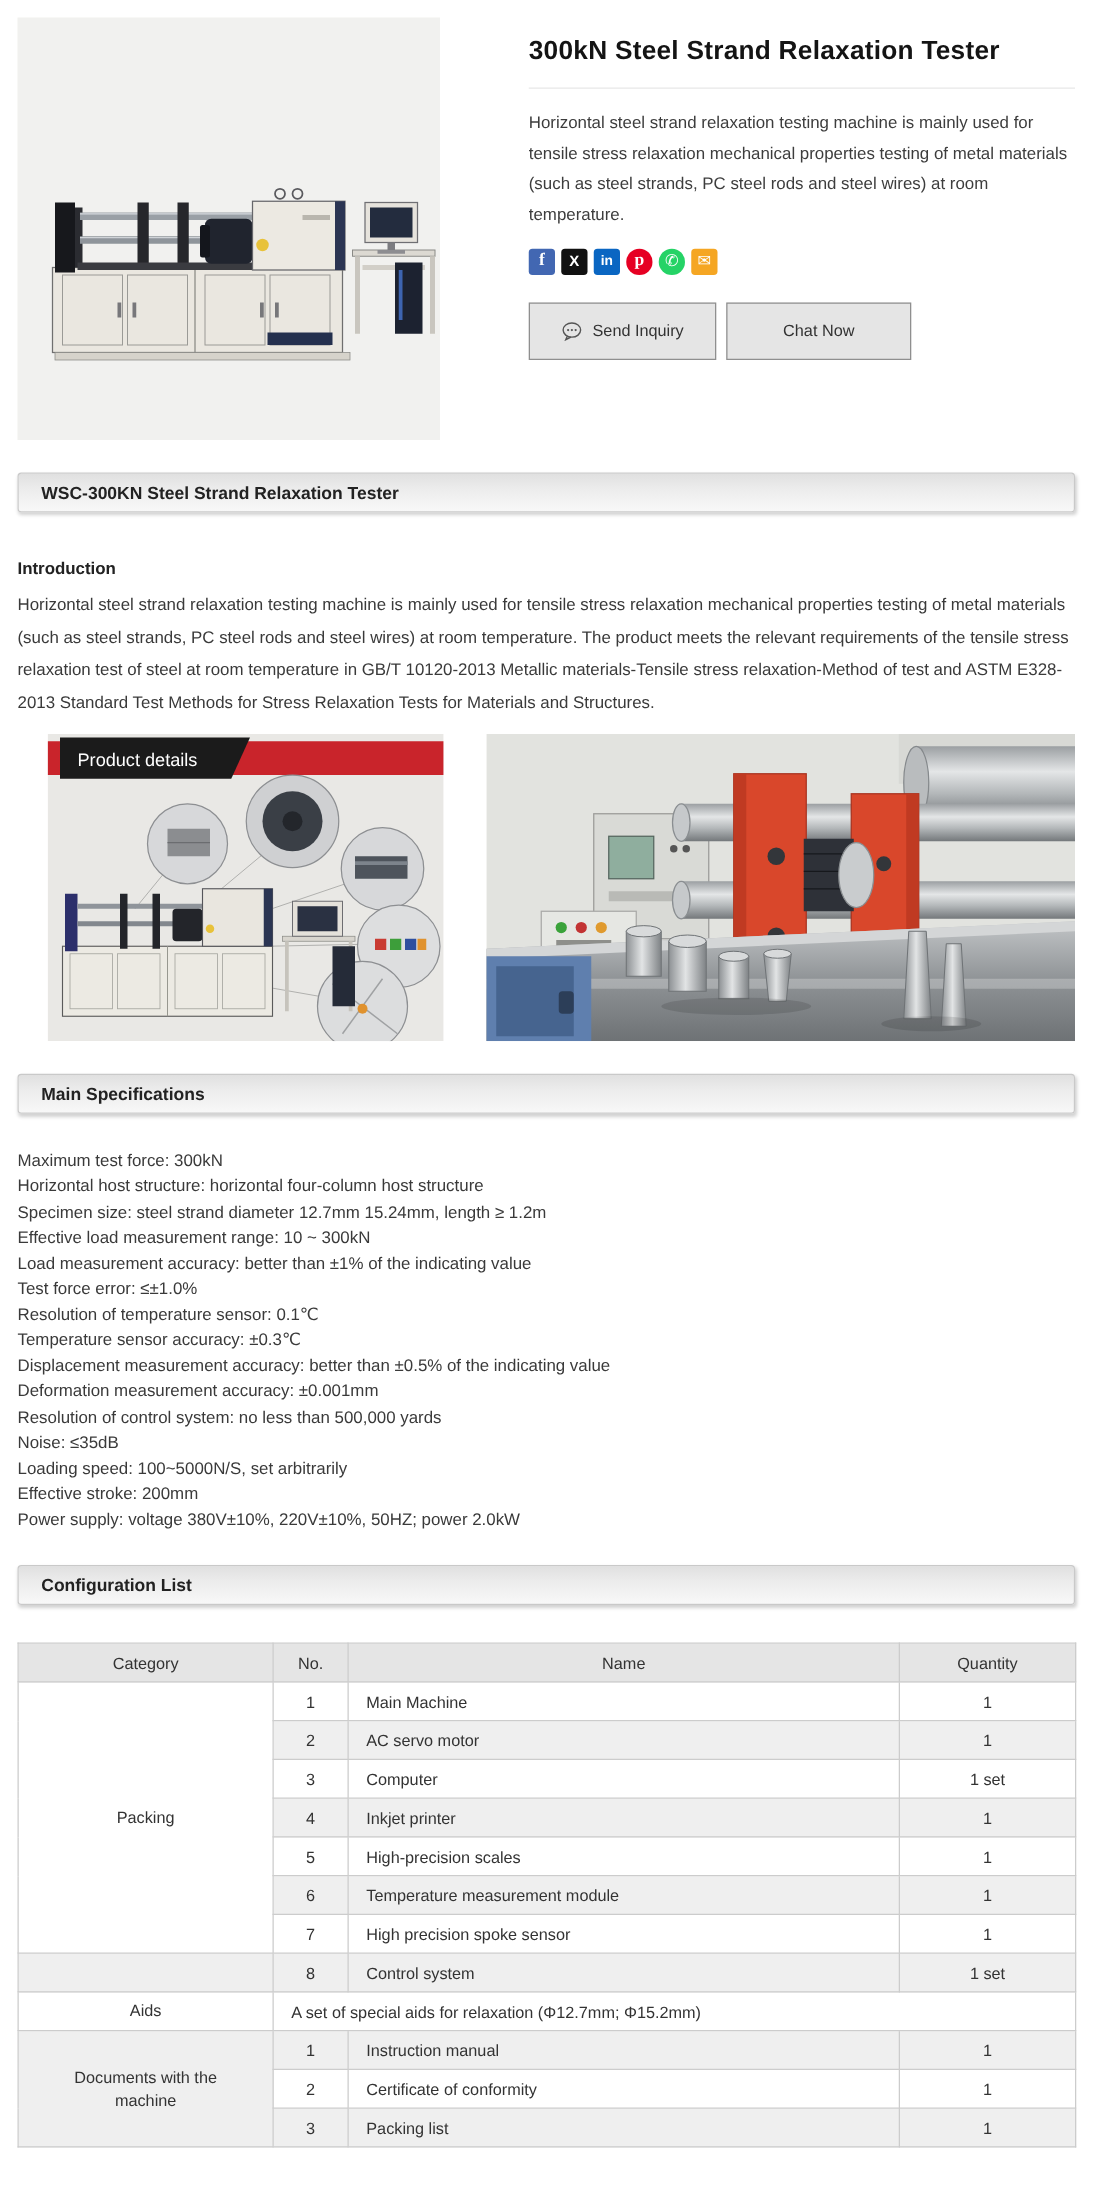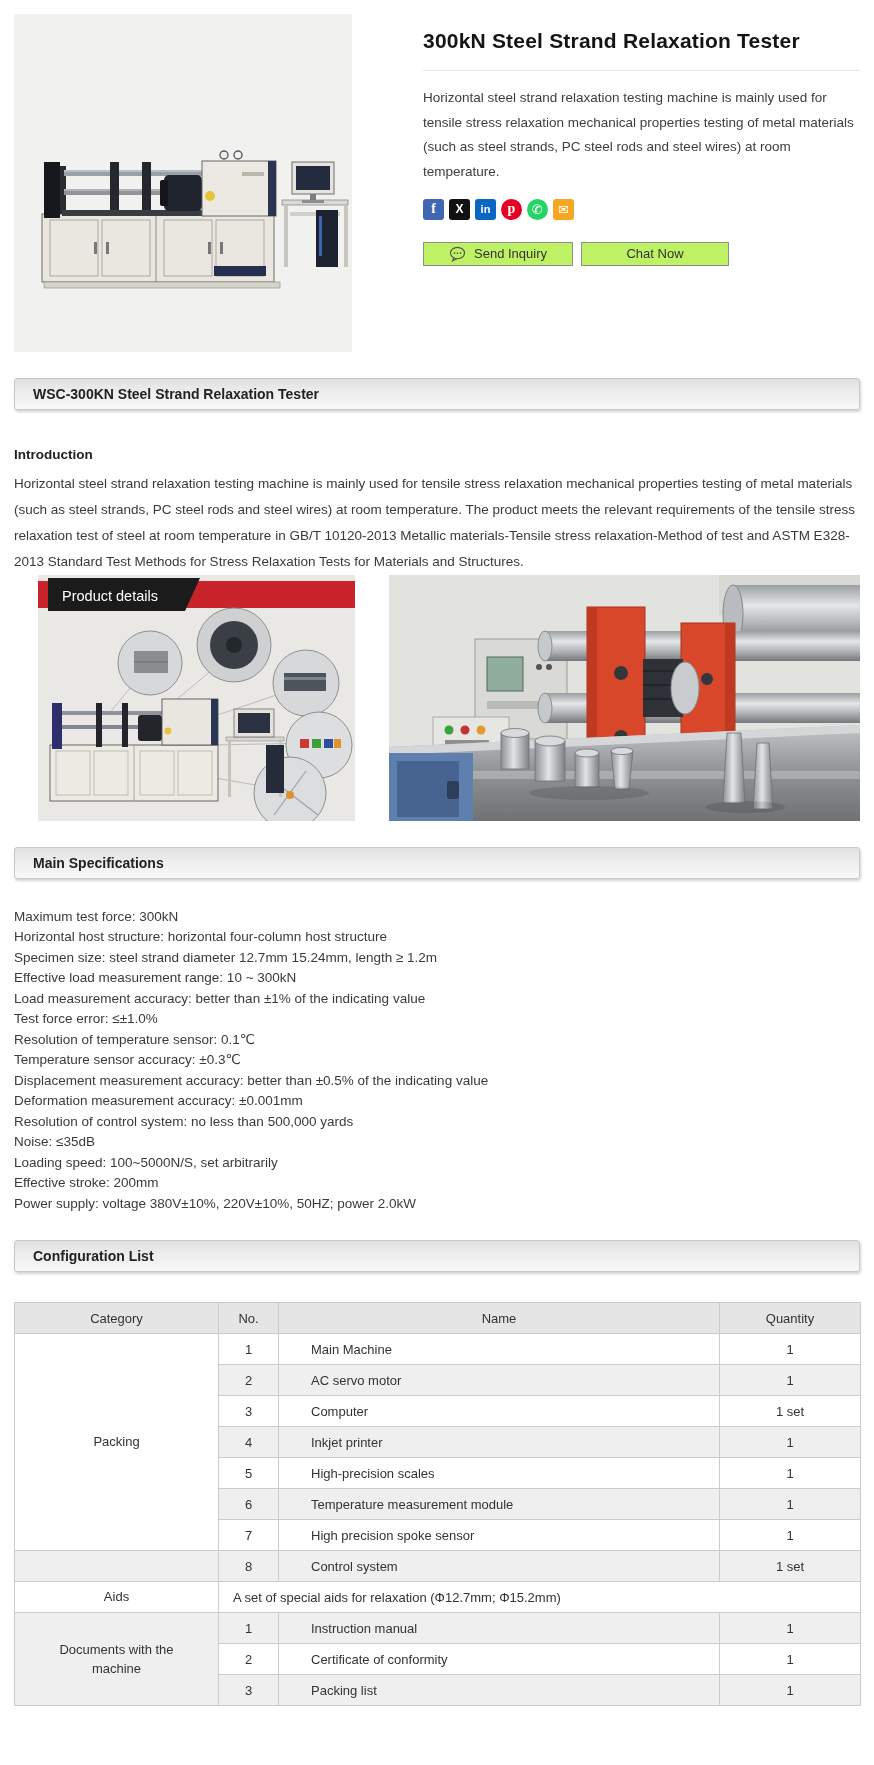--- a/index.html
+++ b/index.html
@@ -17,55 +17,55 @@
   .share-ic{width:21px;height:21px;display:flex;align-items:center;justify-content:center;
             color:#fff;font-weight:bold;font-size:12px;cursor:pointer;}
   .share-ic.square{border-radius:3px;}
   .share-ic.circle{border-radius:50%;}
   [data-name="facebook-icon"]{font-size:14px;font-family:"Liberation Serif",serif;}
   [data-name="linkedin-icon"]{font-size:11px;letter-spacing:0;}
   [data-name="pinterest-icon"]{font-size:14px;font-family:"Liberation Serif",serif;}
   [data-name="x-icon"]{font-size:12px;}
   [data-name="whatsapp-icon"],[data-name="email-icon"]{font-size:13px;font-weight:normal;}
   .btn-row{display:flex;gap:8px;margin-top:22px;}
-  .btn{height:24px;background:#bef264;border:1px solid #8f8f8f;font-size:13px;color:#333;
+  .btn{height:46px;background:#e5e5e5;border:1px solid #8f8f8f;font-size:13px;color:#333;
        display:flex;align-items:center;justify-content:center;gap:8px;cursor:pointer;
        font-family:inherit;border-radius:0;}
   .btn.inquiry{width:150px;}
   .btn.chat{width:148px;}
 
   
   .section-bar{margin-top:18px;height:38px;background:#ececec;display:flex;align-items:center;
                padding:0 22px;justify-content:space-between;cursor:pointer;}
   .section-bar .lbl{font-size:15px;font-weight:700;color:#222;}
 
   
   .content{padding:0 14px;}
   .grad-bar{margin-top:26px;height:30px;line-height:30px;padding-left:18px;
             background:linear-gradient(180deg,#e0e0e0 0%,#ececec 40%,#f8f8f8 100%);
             border:1px solid #c9c9c9;border-radius:3px;
             box-shadow:1px 2px 3px rgba(0,0,0,.18);
             font-size:14px;font-weight:700;color:#222;}
   .intro-heading{margin-top:37px;font-size:13.5px;font-weight:700;color:#222;}
   .intro-text{margin:9px 0 0 0;font-size:13.5px;line-height:1.92;color:#3a3a3a;}
 
-  .img-row{display:flex;}
+  .img-row{display:flex;margin-top:12px;}
   .img-left{width:317px;height:246px;margin-left:24px;flex:0 0 auto;overflow:hidden;}
   .img-right{width:471px;height:246px;margin-left:34px;flex:0 0 auto;overflow:hidden;}
 
   .spec-list{margin-top:28px;}
   .spec-line{font-size:13.5px;line-height:20.5px;color:#3a3a3a;}
 
   
   table.cfg{margin-top:30px;width:846px;border-collapse:collapse;table-layout:fixed;font-size:13px;color:#333;}
   .cfg th,.cfg td{border:1px solid #ccc;height:30px;padding:0;vertical-align:middle;}
   .cfg th{background:#e5e5e5;font-weight:400;color:#333;}
   .cfg td.stripe{background:#efefef;}
   .cfg td.c-no,.cfg td.c-qty{text-align:center;}
-  .cfg td.c-name{text-align:left;padding-left:32px;}
+  .cfg td.c-name{text-align:left;padding-left:14px;}
   .cfg td.cat{text-align:center;}
   .cfg td.cat .catspan{display:inline-block;max-width:130px;line-height:1.5;}
   .cfg td.span-cell{text-align:left;padding-left:14px;}
 </style>
 </head>
 <body>
 
 <div class="page" data-name="product-page">
 
   <div class="hero" data-name="hero-section">

